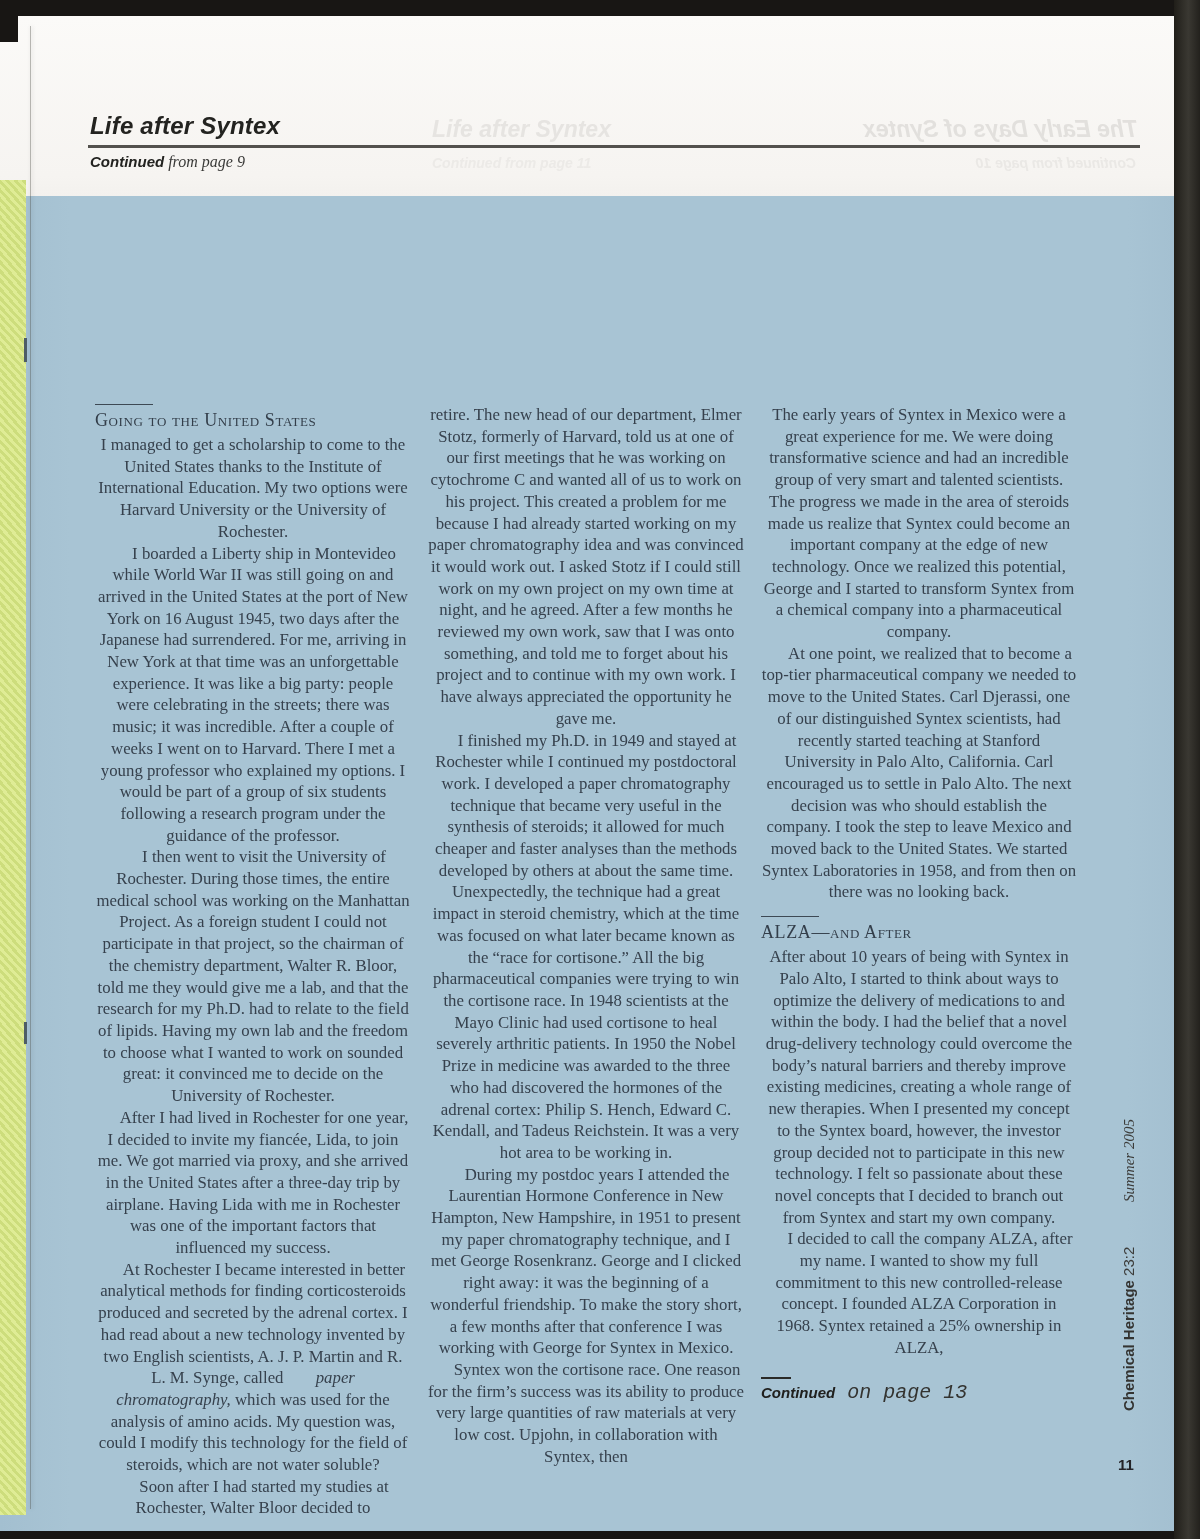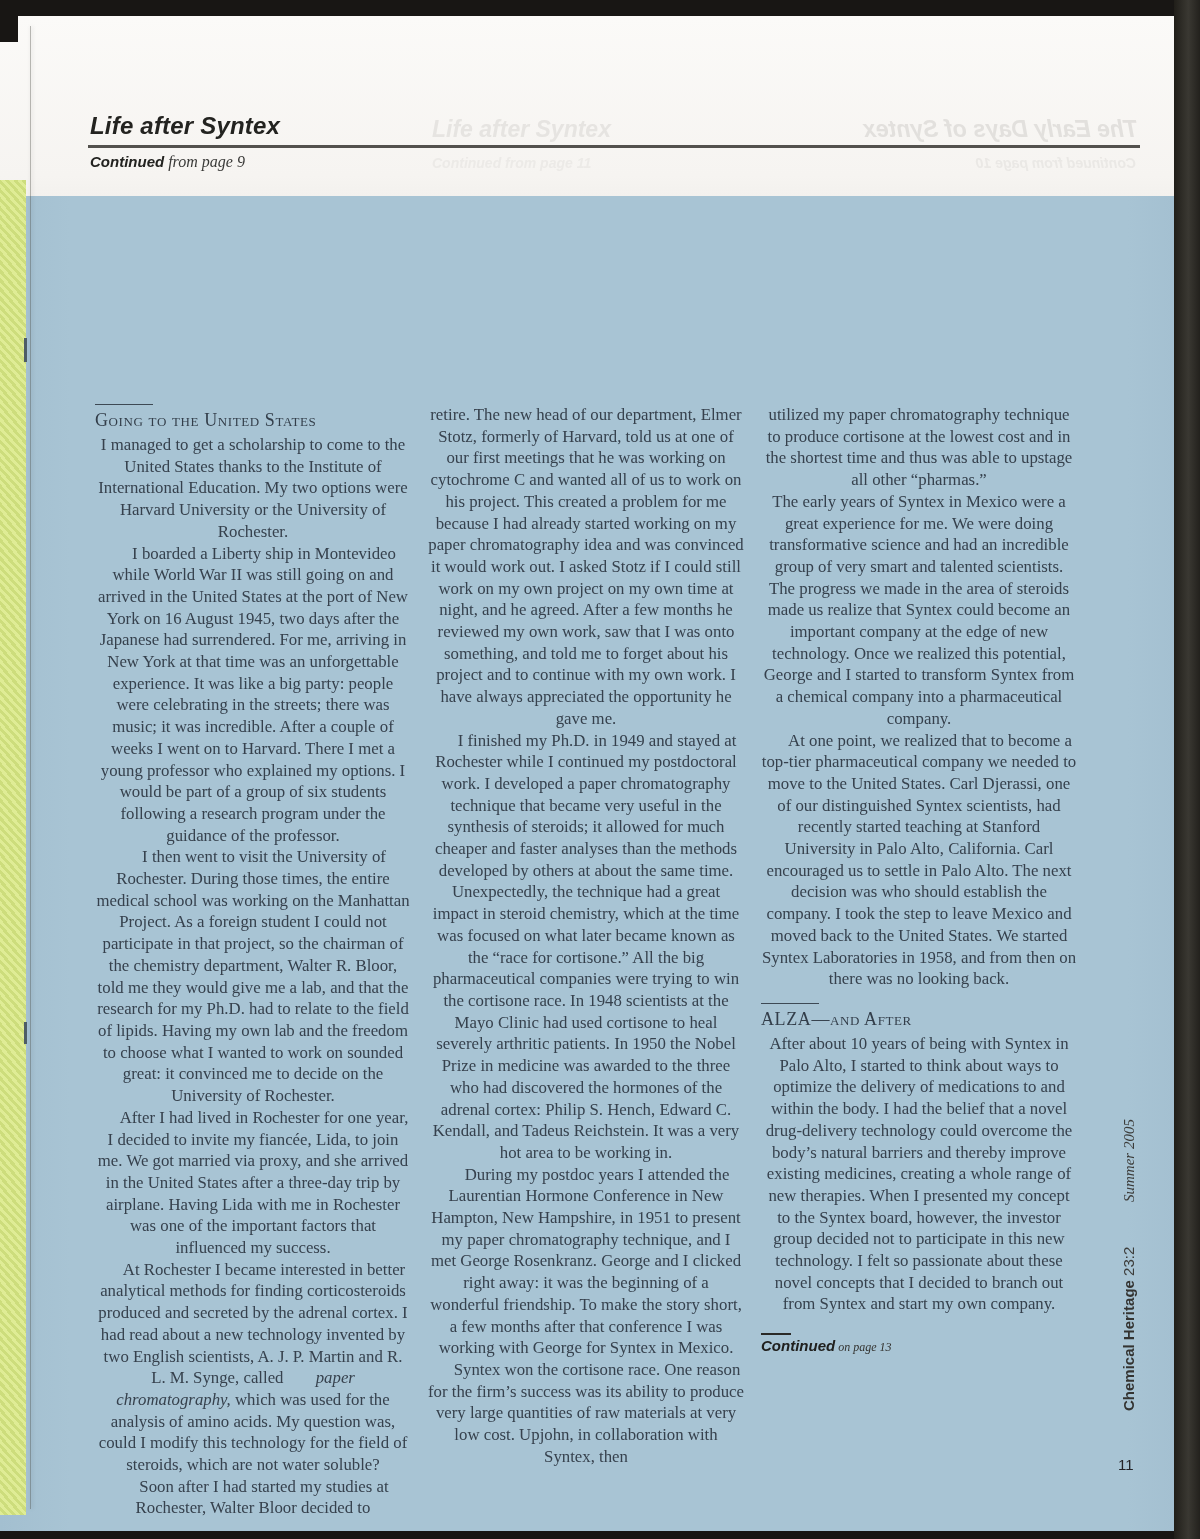--- a/index.html
+++ b/index.html
@@ -78,29 +78,29 @@
   .sec-title {
     font-family:"Liberation Serif","DejaVu Serif",serif;
     font-variant:small-caps; font-size:18px; letter-spacing:.6px;
     color:#333e4a;
   }
 
   .cont-footer { margin-top:18px; }
   .cont-rule { width:30px; border-top:2px solid #2a2a27; margin-bottom:2px; }
   .cont-text { font-size:15px; color:#20201e; }
   .cont-text .b { font-weight:bold; font-style:italic; font-family:"Liberation Sans",sans-serif; }
-  .cont-text .r { font-style:italic; font-family:Liberation Serif, serif; font-size:12px; color:#333330; }
+  .cont-text .r { font-style:italic; font-family:Liberation Mono, monospace; font-size:20px; color:#333330; }
 
   
   .vt { position:absolute; white-space:nowrap; transform-origin:0 0; transform:rotate(-90deg); }
   .vt-journal { left:1120px; top:1395px; font-size:15px; color:#3c3c3a; }
   .vt-journal .b { font-weight:bold; color:#343432; }
   .vt-season  { left:1121px; top:1186px; font-size:15px; font-style:italic;
                 font-family:"Liberation Serif","DejaVu Serif",serif; color:#3c3c3a; }
-  .page-number { position:absolute; left:1118px; top:1440px; font-size:15px; font-weight:normal; color:#242428; }
+  .page-number { position:absolute; left:1118px; top:1440px; font-size:15px; font-weight:bold; color:#242428; }
 </style>
 </head>
 <body>
 
 <div class="page">
 
   <div class="ghost-title g-left-t">Life after Syntex</div>
   <div class="ghost-sub g-left-s">Continued from page 11</div>
   <div class="ghost-title g-right-t mirror">The Early Days of Syntex</div>
   <div class="ghost-sub g-right-s mirror">Continued from page 10</div>
@@ -125,28 +125,28 @@
           <p class="indent"><span>At Rochester I became interested in better analytical methods for finding corticosteroids produced and secreted by the adrenal cortex. I had read about a new technology invented by two English scientists, A. J. P. Martin and R. L. M. Synge, called </span><span class="it">paper chromatography,</span><span> which was used for the analysis of amino acids. My question was, could I modify this technology for the field of steroids, which are not water soluble?</span></p>
           <p class="indent"><span>Soon after I had started my studies at Rochester, Walter Bloor decided to</span></p>
         </div>
       <div class="col" id="col-1">
           <p class="noindent"><span>retire. The new head of our department, Elmer Stotz, formerly of Harvard, told us at one of our first meetings that he was working on cytochrome C and wanted all of us to work on his project. This created a problem for me because I had already started working on my paper chromatography idea and was convinced it would work out. I asked Stotz if I could still work on my own project on my own time at night, and he agreed. After a few months he reviewed my own work, saw that I was onto something, and told me to forget about his project and to continue with my own work. I have always appreciated the opportunity he gave me.</span></p>
           <p class="indent"><span>I finished my Ph.D. in 1949 and stayed at Rochester while I continued my postdoctoral work. I developed a paper chromatography technique that became very useful in the synthesis of steroids; it allowed for much cheaper and faster analyses than the methods developed by others at about the same time. Unexpectedly, the technique had a great impact in steroid chemistry, which at the time was focused on what later became known as the “race for cortisone.” All the big pharmaceutical companies were trying to win the cortisone race. In 1948 scientists at the Mayo Clinic had used cortisone to heal severely arthritic patients. In 1950 the Nobel Prize in medicine was awarded to the three who had discovered the hormones of the adrenal cortex: Philip S. Hench, Edward C. Kendall, and Tadeus Reichstein. It was a very hot area to be working in.</span></p>
           <p class="indent"><span>During my postdoc years I attended the Laurentian Hormone Conference in New Hampton, New Hampshire, in 1951 to present my paper chromatography technique, and I met George Rosenkranz. George and I clicked right away: it was the beginning of a wonderful friendship. To make the story short, a few months after that conference I was working with George for Syntex in Mexico.</span></p>
           <p class="indent"><span>Syntex won the cortisone race. One reason for the firm’s success was its ability to produce very large quantities of raw materials at very low cost. Upjohn, in collaboration with Syntex, then</span></p>
         </div>
       <div class="col" id="col-2">
-          <p class="noindent"><span>utilized my paper chromatography technique to produce cortisone at the lowest cost and in the shortest time and thus was able to upstage all other “pharmas.”</span></p>
           <p class="noindent"><span>The early years of Syntex in Mexico were a great experience for me. We were doing transformative science and had an incredible group of very smart and talented scientists. The progress we made in the area of steroids made us realize that Syntex could become an important company at the edge of new technology. Once we realized this potential, George and I started to transform Syntex from a chemical company into a pharmaceutical company.</span></p>
           <p class="indent"><span>At one point, we realized that to become a top-tier pharmaceutical company we needed to move to the United States. Carl Djerassi, one of our distinguished Syntex scientists, had recently started teaching at Stanford University in Palo Alto, California. Carl encouraged us to settle in Palo Alto. The next decision was who should establish the company. I took the step to leave Mexico and moved back to the United States. We started Syntex Laboratories in 1958, and from then on there was no looking back.</span></p>
           <div class="sec">
             <div class="sec-rule"></div>
             <div class="sec-title">ALZA—and After</div>
           </div>
           <p class="noindent"><span>After about 10 years of being with Syntex in Palo Alto, I started to think about ways to optimize the delivery of medications to and within the body. I had the belief that a novel drug-delivery technology could overcome the body’s natural barriers and thereby improve existing medicines, creating a whole range of new therapies. When I presented my concept to the Syntex board, however, the investor group decided not to participate in this new technology. I felt so passionate about these novel concepts that I decided to branch out from Syntex and start my own company.</span></p>
+          <p class="indent"><span>I decided to call the company ALZA, after my name. I wanted to show my full commitment to this new controlled-release concept. I founded ALZA Corporation in 1968. Syntex retained a 25% ownership in ALZA,</span></p>
           <div class="cont-footer">
             <div class="cont-rule"></div>
             <div class="cont-text"><span class="b">Continued</span><span class="r"> on page 13</span></div>
           </div>
         </div>
     </div>
   </div>
 
   <div class="vt vt-season">Summer 2005</div>
   <div class="vt vt-journal">

